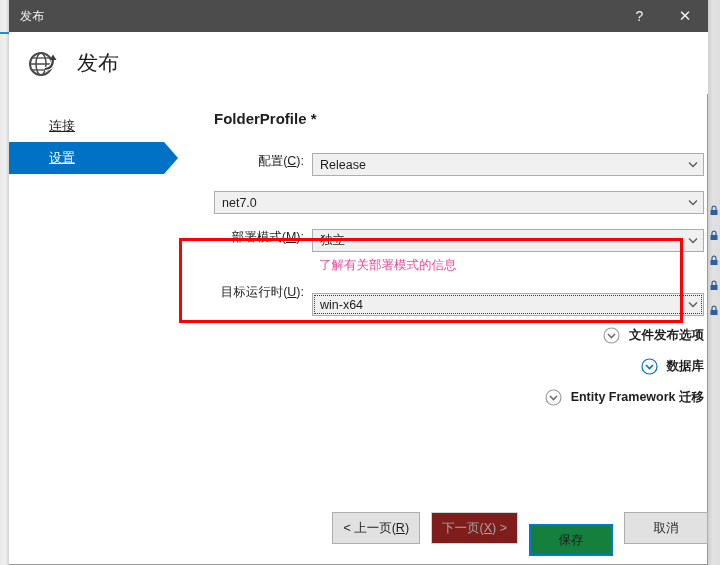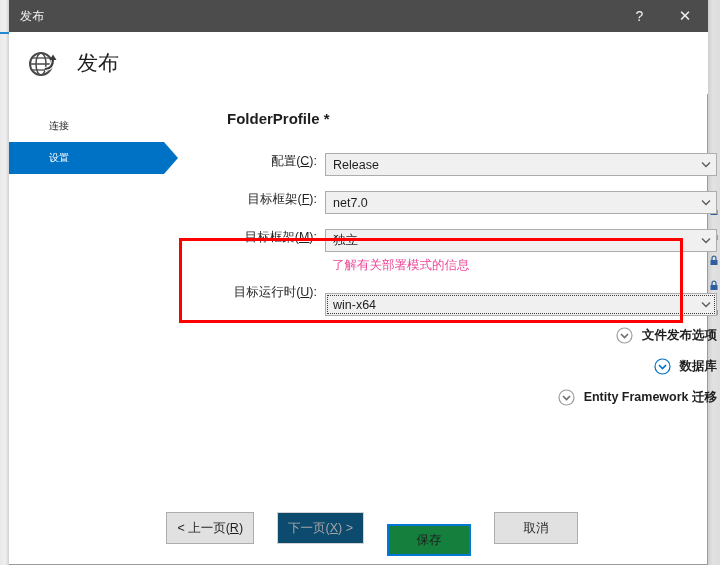--- a/index.html
+++ b/index.html
@@ -91,43 +91,44 @@
   
   .sidebar {
     position: absolute; left: 0; top: 110px;
     width: 175px;
   }
   .nav-item {
     position: relative;
     height: 32px;
     display: flex; align-items: center;
     padding-left: 40px;
-    font-size: 10px;
+    font-size: 13px;
     color: #1e1e1e;
     cursor: default;
+    text-decoration: underline;
   }
   .nav-item.selected {
     background: #0072c6;
     color: #ffffff;
     width: 155px;
     text-align: center;
   }
   .nav-item.selected::after {
     content: "";
     position: absolute;
     left: 155px; top: 0;
     width: 0; height: 0;
     border-top: 16px solid transparent;
     border-bottom: 16px solid transparent;
     border-left: 14px solid #0072c6;
   }
 
   
   .form {
-    position: absolute; left: 218px; top: 110px;
+    position: absolute; left: 205px; top: 110px;
     width: 490px;
   }
   .form-title {
     font-size: 15px;
     font-weight: bold;
     color: #1e1e1e;
     margin: 0 0 26px 0;
   }
 
   .field-row {
@@ -215,42 +216,42 @@
     left: 179px; top: 238px;
     width: 504px; height: 85px;
     border: 3px solid #fe0000;
     pointer-events: none;
   }
 
   
   .footer {
     position: absolute;
     left: 0; top: 512px;
-    width: 569px;
+    width: 699px;
     display: flex;
     justify-content: flex-end;
-    gap: 23px;
+    gap: 11px;
   }
   .btn {
     min-width: 84px;
     height: 32px;
     padding: 0 10px;
     background: #e1e1e1;
     border: 1px solid #adadad;
     font-size: 12.5px;
     color: #1e1e1e;
     display: flex; align-items: center; justify-content: center;
     cursor: default;
     white-space: nowrap;
     font-family: "Liberation Sans", "DejaVu Sans", sans-serif;
   }
   .btn u { text-decoration: underline; }
   .btn.disabled {
     color: #a5a5a5;
-    background: #0c4a6e;
+    background: #7f1d1d;
     border-color: #d4d4d4;
   }
   .btn.default {
     border: 2px solid #0078d7;
     background: #15803d;
     margin-top: 12px;
   }
 </style>
 </head>
 <body>
@@ -326,33 +327,32 @@
           <span class="combo-value">Release</span>
           <span class="combo-arrow">
             <svg width="10" height="7" viewBox="0 0 10 7">
                 <path d="M1 1.5 L5 5.5 L9 1.5" fill="none" stroke="#5a5a5a" stroke-width="1.3"></path>
               </svg>
           </span>
         </div>
       </div>
 
       <div class="field-row">
-        <span class="field-label"><span>目标框架(</span><u>F</u><span>):</span></span>
         <div class="combo">
           <span class="combo-value">net7.0</span>
           <span class="combo-arrow">
             <svg width="10" height="7" viewBox="0 0 10 7">
                 <path d="M1 1.5 L5 5.5 L9 1.5" fill="none" stroke="#5a5a5a" stroke-width="1.3"></path>
               </svg>
           </span>
         </div>
       </div>
 
       <div class="field-row" style="margin-bottom:4px;">
-        <span class="field-label"><span>目标框架(</span><u>M</u><span>):</span></span>
+        <span class="field-label"><span>部署模式(</span><u>M</u><span>):</span></span>
         <div class="combo">
           <span class="combo-value">独立</span>
           <span class="combo-arrow">
             <svg width="10" height="7" viewBox="0 0 10 7">
                 <path d="M1 1.5 L5 5.5 L9 1.5" fill="none" stroke="#5a5a5a" stroke-width="1.3"></path>
               </svg>
           </span>
         </div>
       </div>
 

